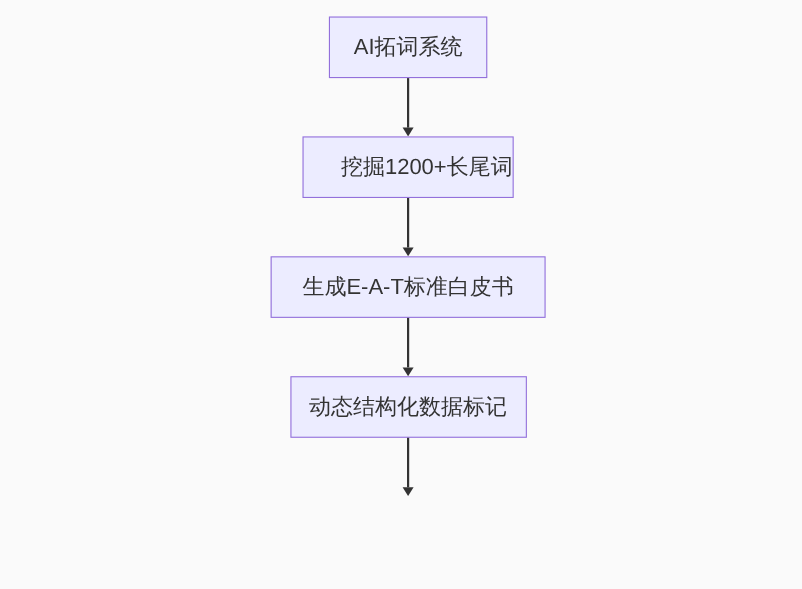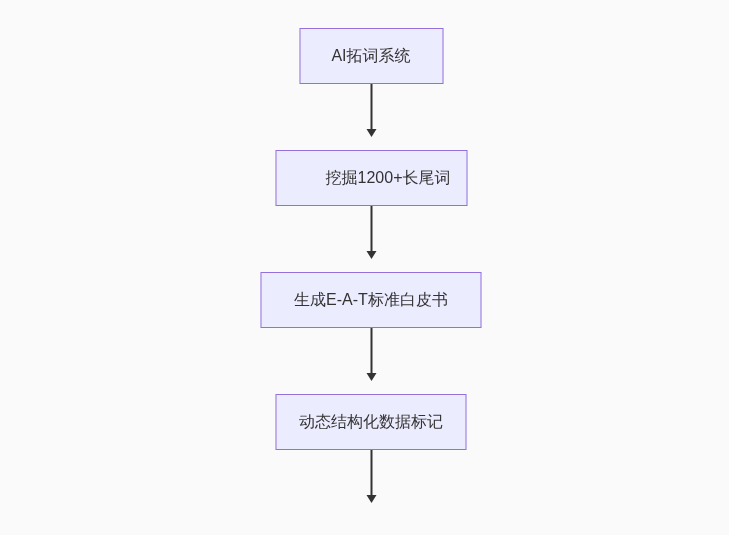--- a/index.html
+++ b/index.html
@@ -29,30 +29,29 @@
   }
 
   .node {
     height: 56px;
     background: #ececff;
     border: 1px solid #9370db;
     display: flex;
     align-items: center;
     justify-content: center;
     color: #333333;
-    font-size: 16px;
+    font-size: 20px;
     line-height: 1;
     white-space: nowrap;
-    margin-top: 13px;
   }
 
   .n1 { width: 144px; }
   .n2 { width: 192px; padding-left: 34px; }
-  .n3 { width: 221px; }
-  .n4 { width: 191px; justify-content: center; }
+  .n3 { width: 250px; }
+  .n4 { width: 215px; justify-content: center; }
   .n5 { width: 233px; }
 
   .arrow {
     height: 53px;
     display: flex;
     flex-direction: column;
     align-items: center;
   }
 
   .arrow-line {

